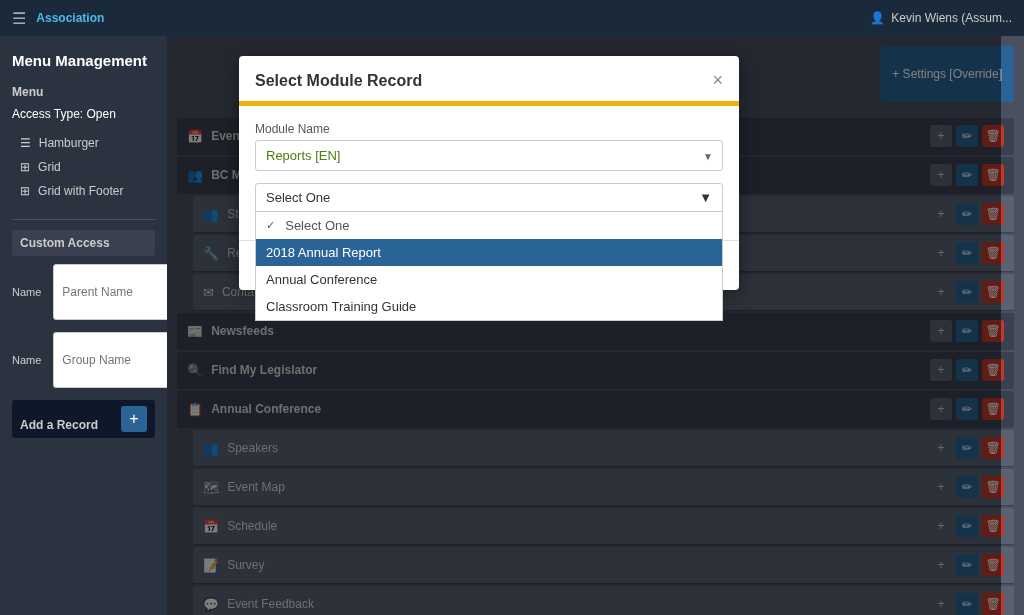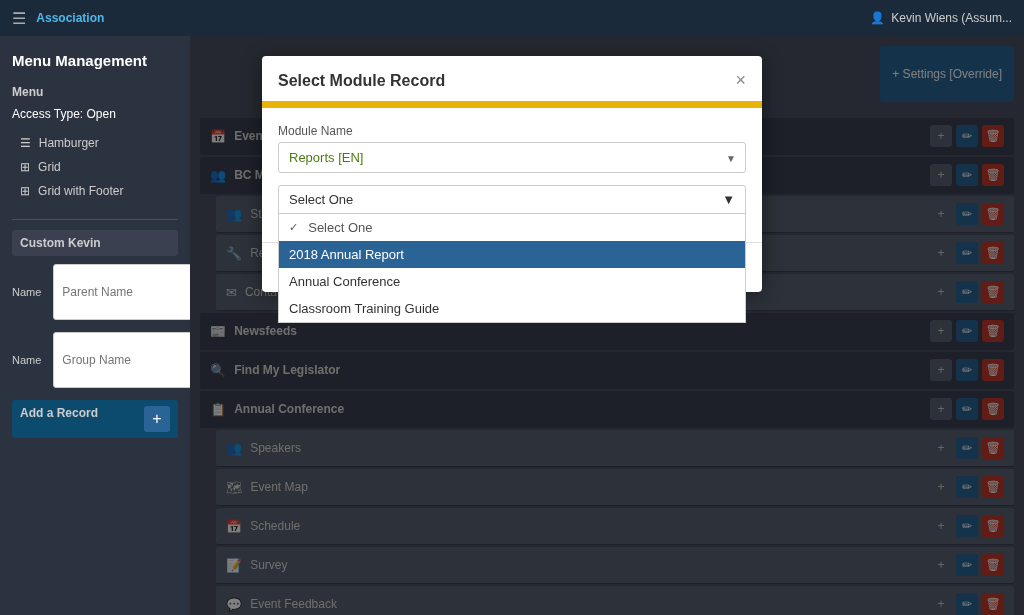--- a/index.html
+++ b/index.html
@@ -17,21 +17,21 @@
     .top-nav-left { display: flex; align-items: center; gap: 10px; }
     .hamburger-icon { color: #aaa; font-size: 16px; cursor: pointer; }
     .app-title { color: #4db8e8; font-size: 12px; font-weight: 600; }
     .top-nav-right { color: #ccc; font-size: 12px; display: flex; align-items: center; gap: 6px; }
 
     
     .main-layout { display: flex; height: calc(615px - 36px); }
 
     
     .sidebar {
-      width: 190px;
+      width: 167px;
       background: #2c3340;
       padding: 16px 12px;
       flex-shrink: 0;
     }
     .sidebar-title { color: #fff; font-size: 15px; font-weight: 600; margin-bottom: 16px; }
     .sidebar-section { margin-bottom: 16px; }
     .sidebar-section-title { color: #ccc; font-size: 12px; font-weight: 600; margin-bottom: 8px; text-transform: none; }
     .access-type { color: #ccc; font-size: 12px; margin-bottom: 10px; }
     .access-type span { color: #fff; }
     .sidebar-item {
@@ -49,21 +49,21 @@
     .custom-field label { color: #ccc; font-size: 11px; }
     .custom-field input {
       flex: 1; background: #fff; border: 1px solid #ccc; border-radius: 3px;
       padding: 20px 8px; font-size: 12px; color: #999;
     }
     .btn-plus-small {
       background: #2a6496; color: #fff; border: none; border-radius: 3px;
       width: 26px; height: 26px; cursor: pointer; font-size: 16px; display: flex; align-items: center; justify-content: center;
     }
 
-    .add-record-section { display: flex; align-items: flex-start; justify-content: space-between; padding: 6px 8px; background: #0c4a6e; border-radius: 3px; cursor: pointer; margin-top: 12px; }
+    .add-record-section { display: flex; align-items: flex-end; justify-content: space-between; padding: 6px 8px; background: #0f172a; border-radius: 3px; cursor: pointer; margin-top: 12px; }
     .add-record-label { color: #ccc; font-size: 12px; font-weight: 600; }
 
     
     .content-area { flex: 1; background: #4a5060; overflow-y: auto; padding: 10px; position: relative; }
 
     
     .menu-list { list-style: none; }
     .menu-item-row {
       display: flex; align-items: center; justify-content: space-between;
       padding: 7px 10px; border-bottom: 1px solid #3a4050;
@@ -93,21 +93,21 @@
       position: absolute; top: 0; left: -190px; width: 1024px; height: 100%;
       background: rgba(0,0,0,0.5); display: flex; align-items: flex-start; justify-content: center;
       padding-top: 20px; z-index: 100;
     }
     .modal {
       background: #fff; border-radius: 4px; width: 500px;
       box-shadow: 0 4px 20px rgba(0,0,0,0.4);
       overflow: visible;
     }
     .modal-header {
-      padding: 14px 16px 10px; border-bottom: 7px solid #eab308;
+      padding: 14px 16px 10px; border-bottom: 5px solid #eab308;
       display: flex; align-items: center; justify-content: space-between;
     }
     .modal-title { font-size: 16px; font-weight: 600; color: #333; }
     .modal-close { background: none; border: none; font-size: 18px; color: #888; cursor: pointer; }
     .modal-body { padding: 16px; }
     .form-group { margin-bottom: 12px; position: relative; }
     .form-label { font-size: 12px; color: #555; margin-bottom: 4px; display: block; font-weight: 500; }
     .form-select {
       width: 100%; padding: 7px 10px; border: 1px solid #ccc; border-radius: 3px;
       font-size: 13px; color: #4d7c0f; background: #fff; appearance: none;
@@ -177,21 +177,21 @@
       </div>
       <div class="sidebar-item">
         <span class="icon">⊞</span>
         <span>Grid with Footer</span>
       </div>
     </div>
 
     <hr class="sidebar-divider">
 
     <div class="custom-section">
-      <div class="custom-section-label">Custom Kevin</div>
+      <div class="custom-section-label">Custom Access</div>
       <div class="custom-field">
         <label>Name</label>
         <input type="text" placeholder="Parent Name" style="">
         <button class="btn-plus-small">+</button>
       </div>
     </div>
 
     <div class="custom-section">
       <div class="custom-field">
         <label>Name</label>

